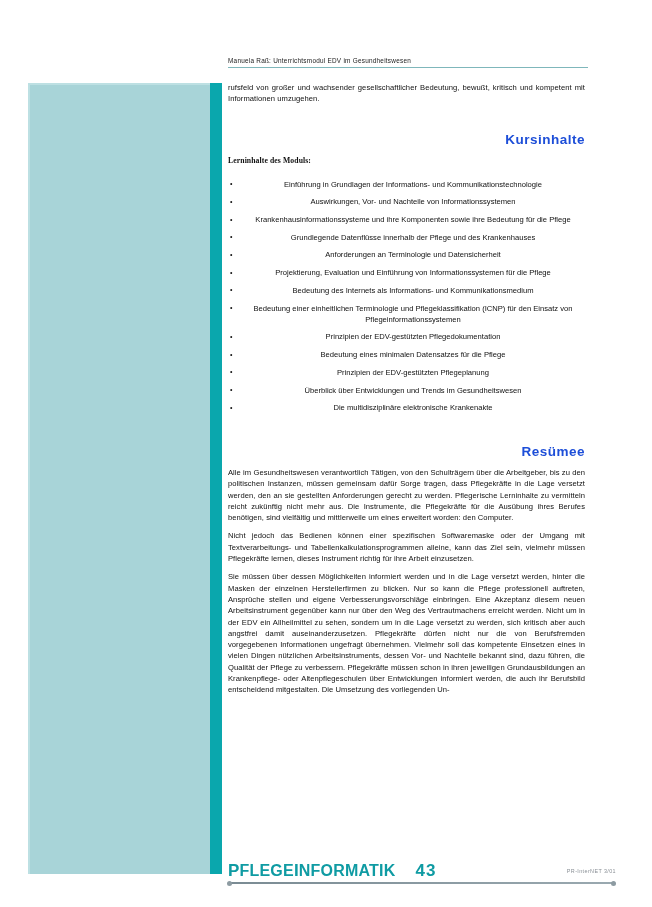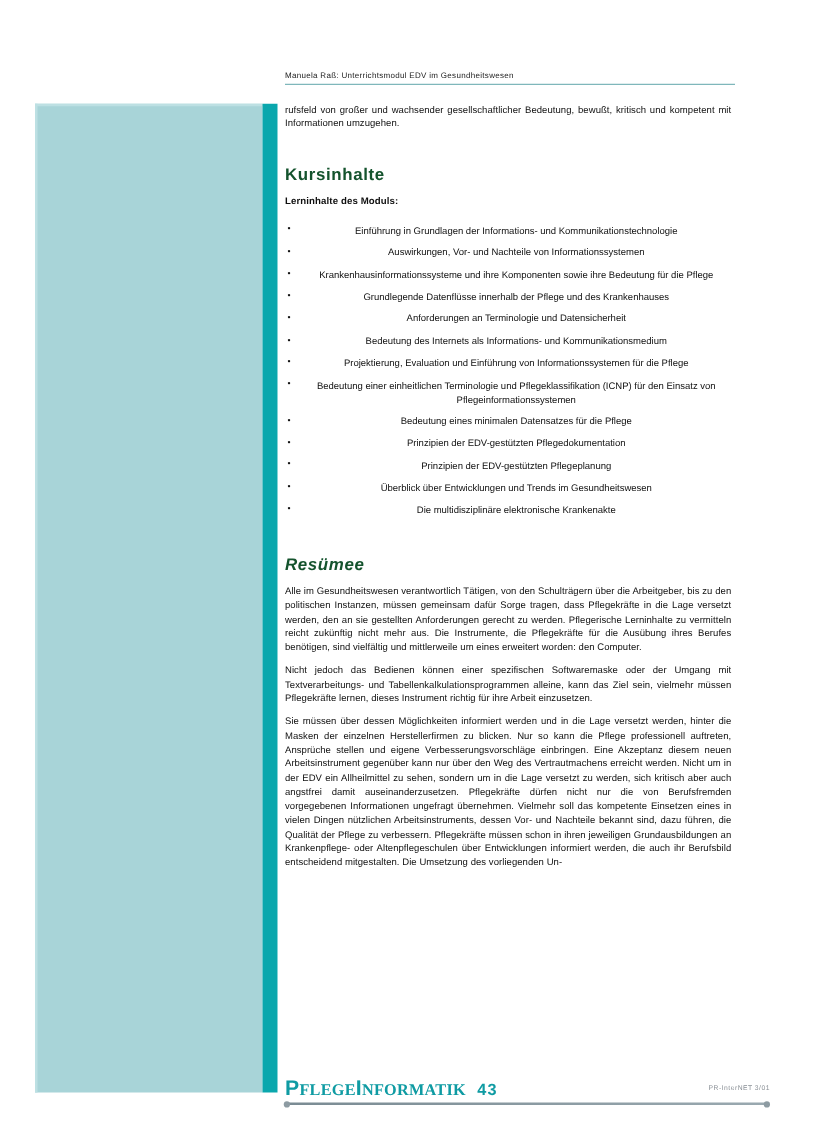--- a/index.html
+++ b/index.html
@@ -74,32 +74,34 @@
     line-height: 11.3px;
     text-align: justify;
     color: #101010;
     letter-spacing: 0.05px;
   }
 
   h2.section-title {
     margin: 0;
     font-size: 13.5px;
     font-weight: bold;
-    color: #14532d;
+    color: #1d4ed8;
     letter-spacing: 0.5px;
+    text-align: right;
   }
   .title-kurs { padding-top: 20px; }
-  .title-res  { padding-top: 24px; font-style: italic; }
+  .title-res  { padding-top: 24px; }
 
   .sub-bold {
     margin: 9px 0 0 0;
     font-size: 7.7px;
     font-weight: bold;
     color: #101010;
     letter-spacing: 0.1px;
+    font-family: Liberation Serif, serif;
   }
 
   
   ul.bullets {
     margin: 14px 0 0 0;
     padding: 0;
     list-style: none;
   }
   ul.bullets li {
     position: relative;
@@ -151,25 +153,25 @@
   .brand {
     position: absolute;
     left: 0;
     top: 0;
     font-weight: bold;
     color: #0f9ba3;
     letter-spacing: 0.2px;
     white-space: nowrap;
   }
   .brand .cap  { font-size: 17px; }
-  .brand .small{ font-size: 13px; font-family: Liberation Serif, serif; }
+  .brand .small{ font-size: 16px; }
   .brand .pgnum {
-    font-size: 13px;
+    font-size: 17px;
     color: #0f9ba3;
-    margin-left: 9px;
+    margin-left: 20px;
     letter-spacing: 1px;
   }
   .issue {
     position: absolute;
     right: 4px;
     top: 7px;
     font-size: 5.4px;
     color: #8a9096;
     letter-spacing: 0.4px;
     white-space: nowrap;
@@ -191,25 +193,25 @@
 
     <h2 class="section-title title-kurs">Kursinhalte</h2>
     <p class="sub-bold">Lerninhalte des Moduls:</p>
 
     <ul class="bullets">
       <li>Einführung in Grundlagen der Informations- und Kommunikationstechnologie</li>
       <li>Auswirkungen, Vor- und Nachteile von Informationssystemen</li>
       <li>Krankenhausinformationssysteme und ihre Komponenten sowie ihre Bedeutung für die Pflege</li>
       <li>Grundlegende Datenflüsse innerhalb der Pflege und des Krankenhauses</li>
       <li>Anforderungen an Terminologie und Datensicherheit</li>
+      <li>Projektierung, Evaluation und Einführung von Informationssystemen für die Pflege</li>
       <li>Bedeutung des Internets als Informations- und Kommunikationsmedium</li>
-      <li>Projektierung, Evaluation und Einführung von Informationssystemen für die Pflege</li>
       <li>Bedeutung einer einheitlichen Terminologie und Pflegeklassifikation (ICNP) für den Einsatz von Pflegeinformationssystemen</li>
+      <li>Prinzipien der EDV-gestützten Pflegedokumentation</li>
       <li>Bedeutung eines minimalen Datensatzes für die Pflege</li>
-      <li>Prinzipien der EDV-gestützten Pflegedokumentation</li>
       <li>Prinzipien der EDV-gestützten Pflegeplanung</li>
       <li>Überblick über Entwicklungen und Trends im Gesundheitswesen</li>
       <li>Die multidisziplinäre elektronische Krankenakte</li>
     </ul>
 
     <h2 class="section-title title-res">Resümee</h2>
 
     <p class="body" style="margin-top:8px">Alle im Gesundheitswesen verantwortlich Tätigen, von den Schulträgern über die Arbeitgeber, bis zu den politischen Instanzen, müssen gemeinsam dafür Sorge tragen, dass Pflegekräfte in die Lage versetzt werden, den an sie gestellten Anforderungen gerecht zu werden. Pflegerische Lerninhalte zu vermitteln reicht zukünftig nicht mehr aus. Die Instrumente, die Pflegekräfte für die Ausübung ihres Berufes benötigen, sind vielfältig und mittlerweile um eines erweitert worden: den Computer.</p>
     <p class="body">Nicht jedoch das Bedienen können einer spezifischen Softwaremaske oder der Umgang mit Textverarbeitungs- und Tabellenkalkulationsprogrammen alleine, kann das Ziel sein, vielmehr müssen Pflegekräfte lernen, dieses Instrument richtig für ihre Arbeit einzusetzen.</p>
     <p class="body">Sie müssen über dessen Möglichkeiten informiert werden und in die Lage versetzt werden, hinter die Masken der einzelnen Herstellerfirmen zu blicken. Nur so kann die Pflege professionell auftreten, Ansprüche stellen und eigene Verbesserungsvorschläge einbringen. Eine Akzeptanz diesem neuen Arbeitsinstrument gegenüber kann nur über den Weg des Vertrautmachens erreicht werden. Nicht um in der EDV ein Allheilmittel zu sehen, sondern um in die Lage versetzt zu werden, sich kritisch aber auch angstfrei damit auseinanderzusetzen. Pflegekräfte dürfen nicht nur die von Berufsfremden vorgegebenen Informationen ungefragt übernehmen. Vielmehr soll das kompetente Einsetzen eines in vielen Dingen nützlichen Arbeitsinstruments, dessen Vor- und Nachteile bekannt sind, dazu führen, die Qualität der Pflege zu verbessern. Pflegekräfte müssen schon in ihren jeweiligen Grundausbildungen an Krankenpflege- oder Altenpflegeschulen über Entwicklungen informiert werden, die auch ihr Berufsbild entscheidend mitgestalten. Die Umsetzung des vorliegenden Un-</p>

